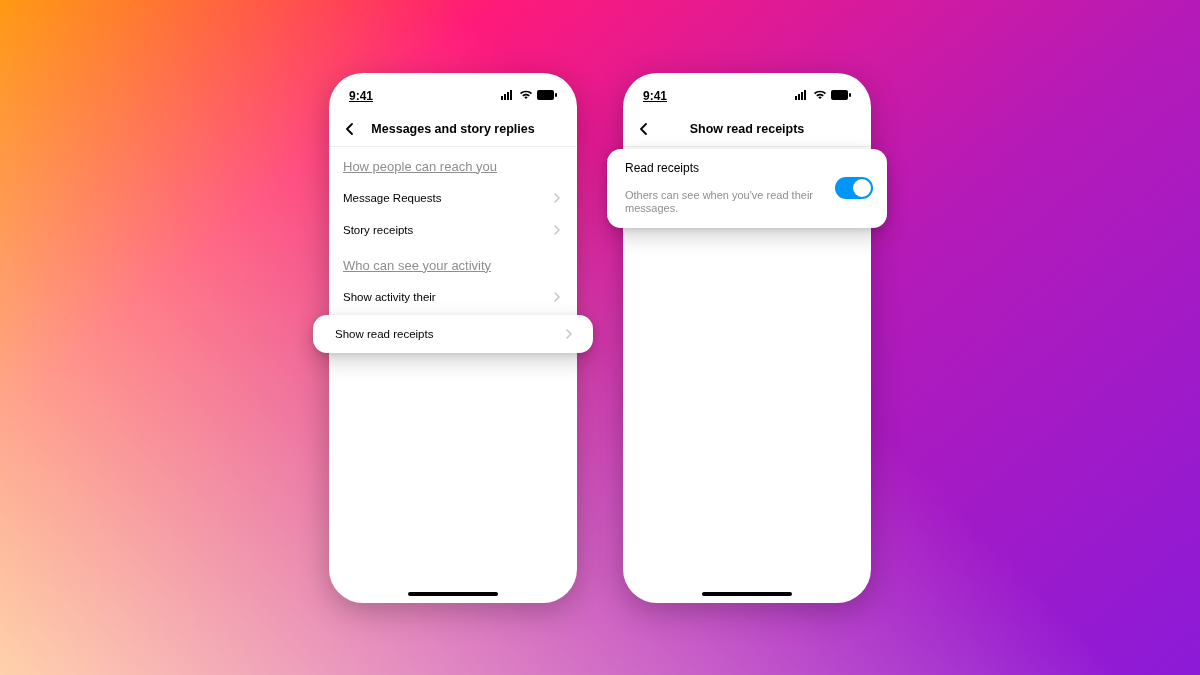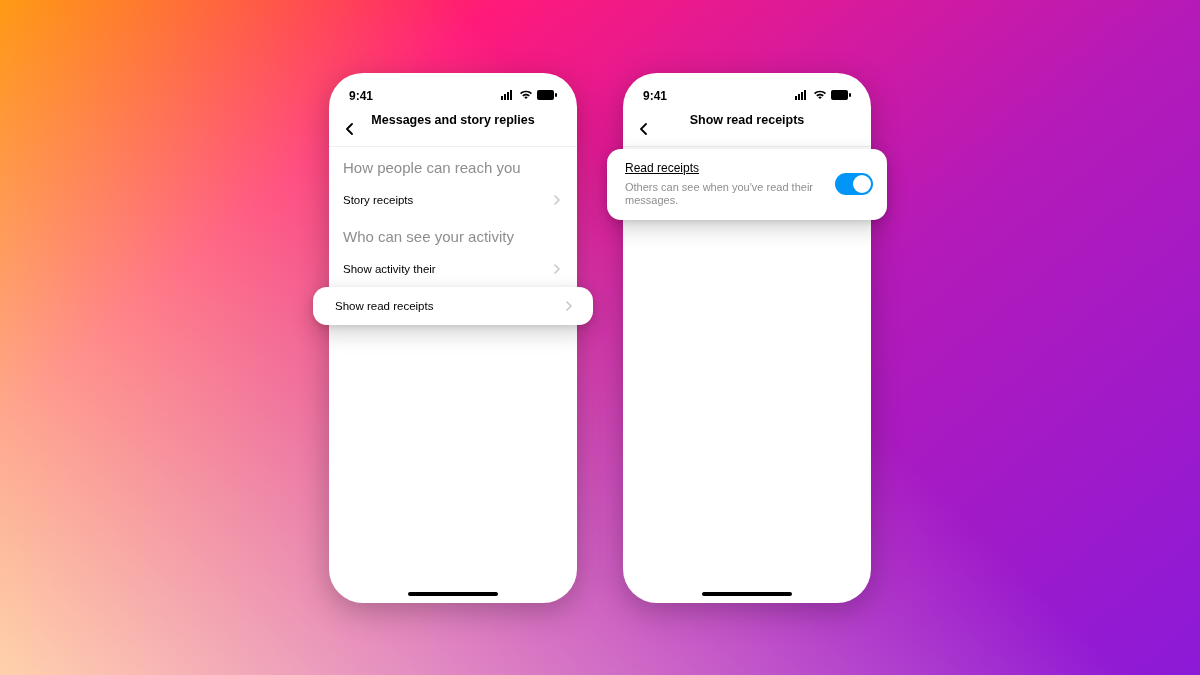--- a/index.html
+++ b/index.html
@@ -31,26 +31,27 @@
   }
   .status-bar {
     height: 40px;
     display: flex;
     align-items: center;
     justify-content: space-between;
     padding: 6px 20px 0 20px;
     font-size: 12px;
     font-weight: 600;
     color: #000;
+    text-decoration: underline;
   }
   .status-icons { display: flex; align-items: center; gap: 4px; }
   .nav-bar {
     height: 34px;
     display: flex;
-    align-items: flex-start;
+    align-items: center;
     justify-content: center;
     position: relative;
     border-bottom: 1px solid #efefef;
   }
   .nav-back {
     position: absolute;
     left: 12px;
     top: 50%;
     transform: translateY(-50%);
     width: 18px; height: 18px;
@@ -61,23 +62,24 @@
     font-size: 12.5px;
     font-weight: 700;
     color: #000;
   }
   .content {
     flex: 1;
     position: relative;
     padding: 0;
   }
   .section-header {
-    font-size: 15px;
+    font-size: 13px;
     color: #8e8e8e;
     padding: 12px 14px 8px 14px;
+    text-decoration: underline;
   }
   .row {
     display: flex;
     align-items: center;
     justify-content: space-between;
     padding: 10px 14px;
     font-size: 11.5px;
     color: #000;
     cursor: pointer;
   }
@@ -107,22 +109,21 @@
     display: flex;
     align-items: center;
     justify-content: space-between;
     gap: 10px;
   }
   .card-text { flex: 1; }
   .card-title {
     font-size: 12px;
     font-weight: 500;
     color: #000;
-    margin-bottom: 6px;
-    text-decoration: underline;
+    margin-bottom: 14px;
   }
   .card-sub {
     font-size: 11px;
     color: #8e8e8e;
     line-height: 1.25;
   }
   .toggle {
     width: 38px;
     height: 22px;
     border-radius: 11px;
@@ -186,20 +187,28 @@
       <svg width="12" height="12" viewBox="0 0 12 12">
           <path d="M8 1 L3 6 L8 11" stroke="#000" stroke-width="1.8" fill="none" stroke-linecap="round" stroke-linejoin="round"></path>
         </svg>
     </div>
     <div class="nav-title">Messages and story replies</div>
   </div>
 
   <div class="content">
     <div class="section-header">How people can reach you</div>
 
+    <div class="row">
+      <span class="label">Message Requests</span>
+      <span class="chevron">
+        <svg width="8" height="10" viewBox="0 0 8 10">
+            <path d="M2 1 L6 5 L2 9" stroke="#c7c7cc" stroke-width="1.6" fill="none" stroke-linecap="round" stroke-linejoin="round"></path>
+          </svg>
+      </span>
+    </div>
 
     <div class="row">
       <span class="label">Story receipts</span>
       <span class="chevron">
         <svg width="8" height="10" viewBox="0 0 8 10">
             <path d="M2 1 L6 5 L2 9" stroke="#c7c7cc" stroke-width="1.6" fill="none" stroke-linecap="round" stroke-linejoin="round"></path>
           </svg>
       </span>
     </div>
 

